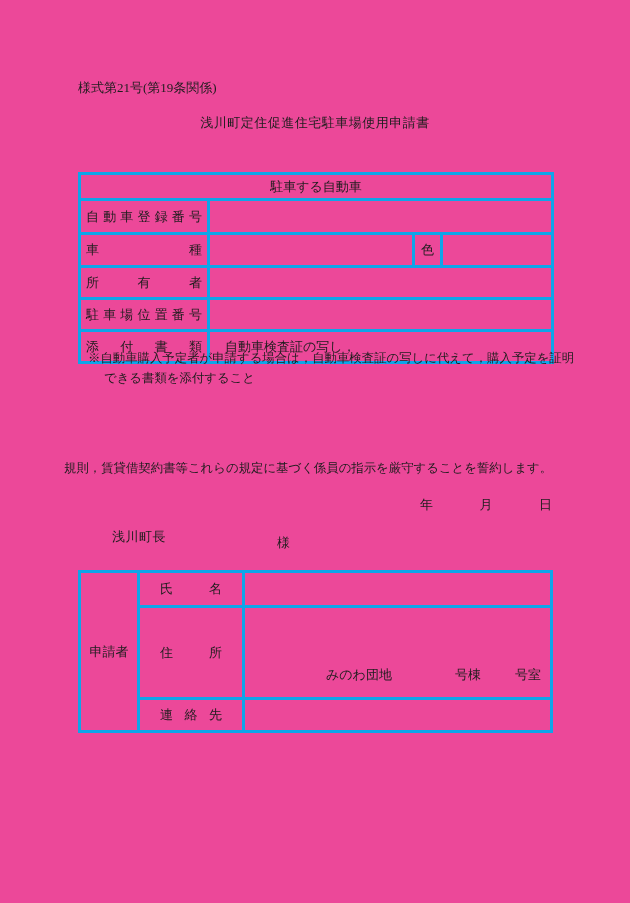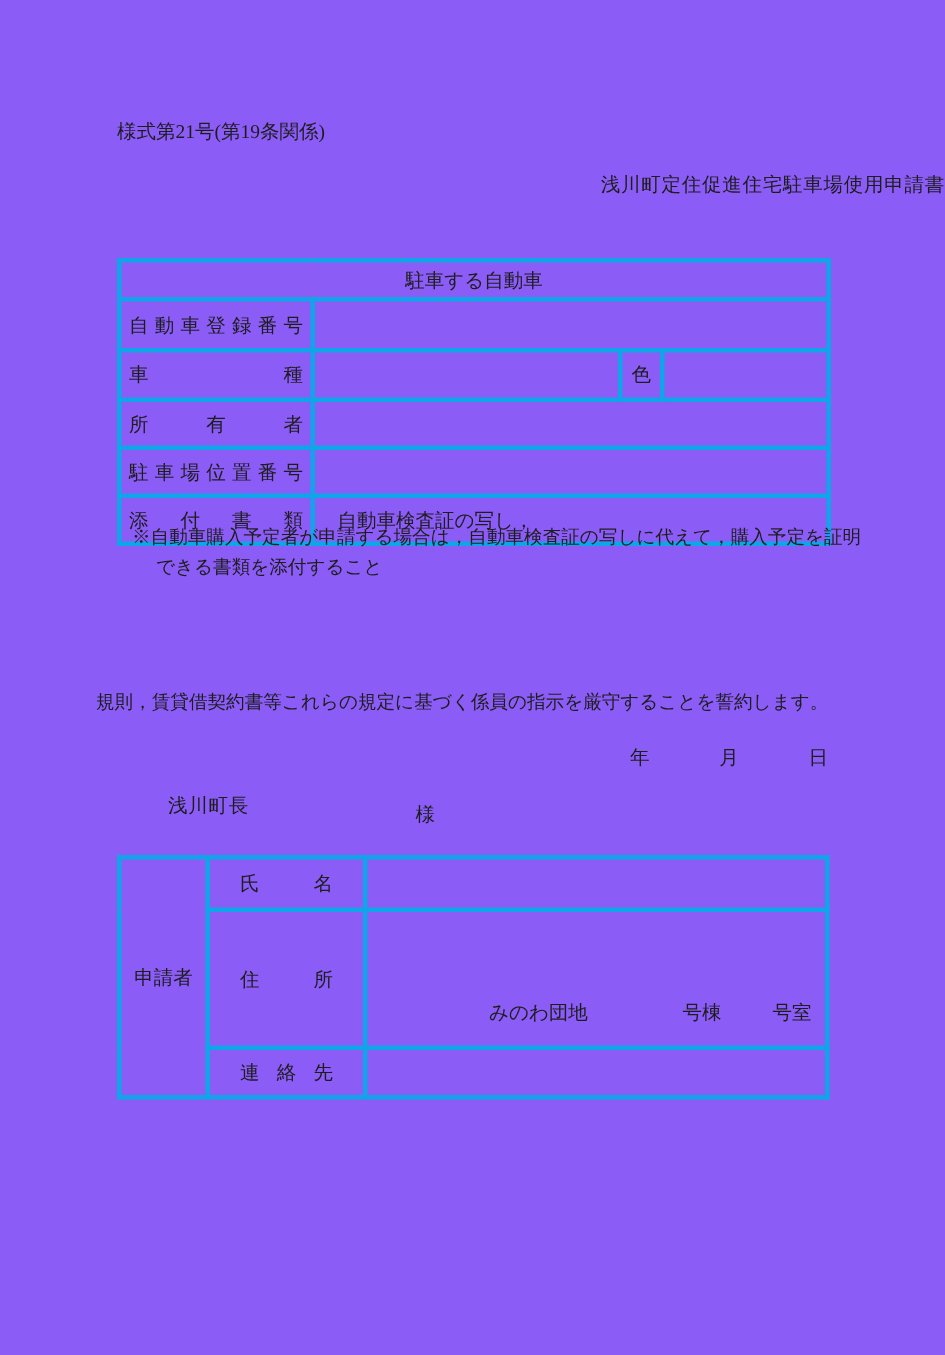--- a/index.html
+++ b/index.html
@@ -1,26 +1,26 @@
 <!DOCTYPE html>
 <html><head>
 <meta charset="utf-8">
 <style>
   html,body{margin:0;padding:0;background:#e8e8e8;}
   .page{
     position:relative;
     width:630px;height:903px;
-    background:#8b5cf6;
+    background:#ec4899;
     font-family:"Liberation Serif","DejaVu Serif",serif;
     color:#1d1d1d;
     overflow:hidden;
   }
   .abs{position:absolute;white-space:nowrap;}
   .form-number{left:78px;top:80px;font-size:13px;line-height:16px;}
-  .doc-title{left:0;top:114px;width:630px;text-align:right;font-size:13px;letter-spacing:0.5px;}
+  .doc-title{left:0;top:114px;width:630px;text-align:center;font-size:13px;letter-spacing:0.5px;}
 
   
   table.tbl{
     position:absolute;
     border-collapse:collapse;
     table-layout:fixed;
     font-size:13px;
     color:#1d1d1d;
   }
   table.tbl td{

